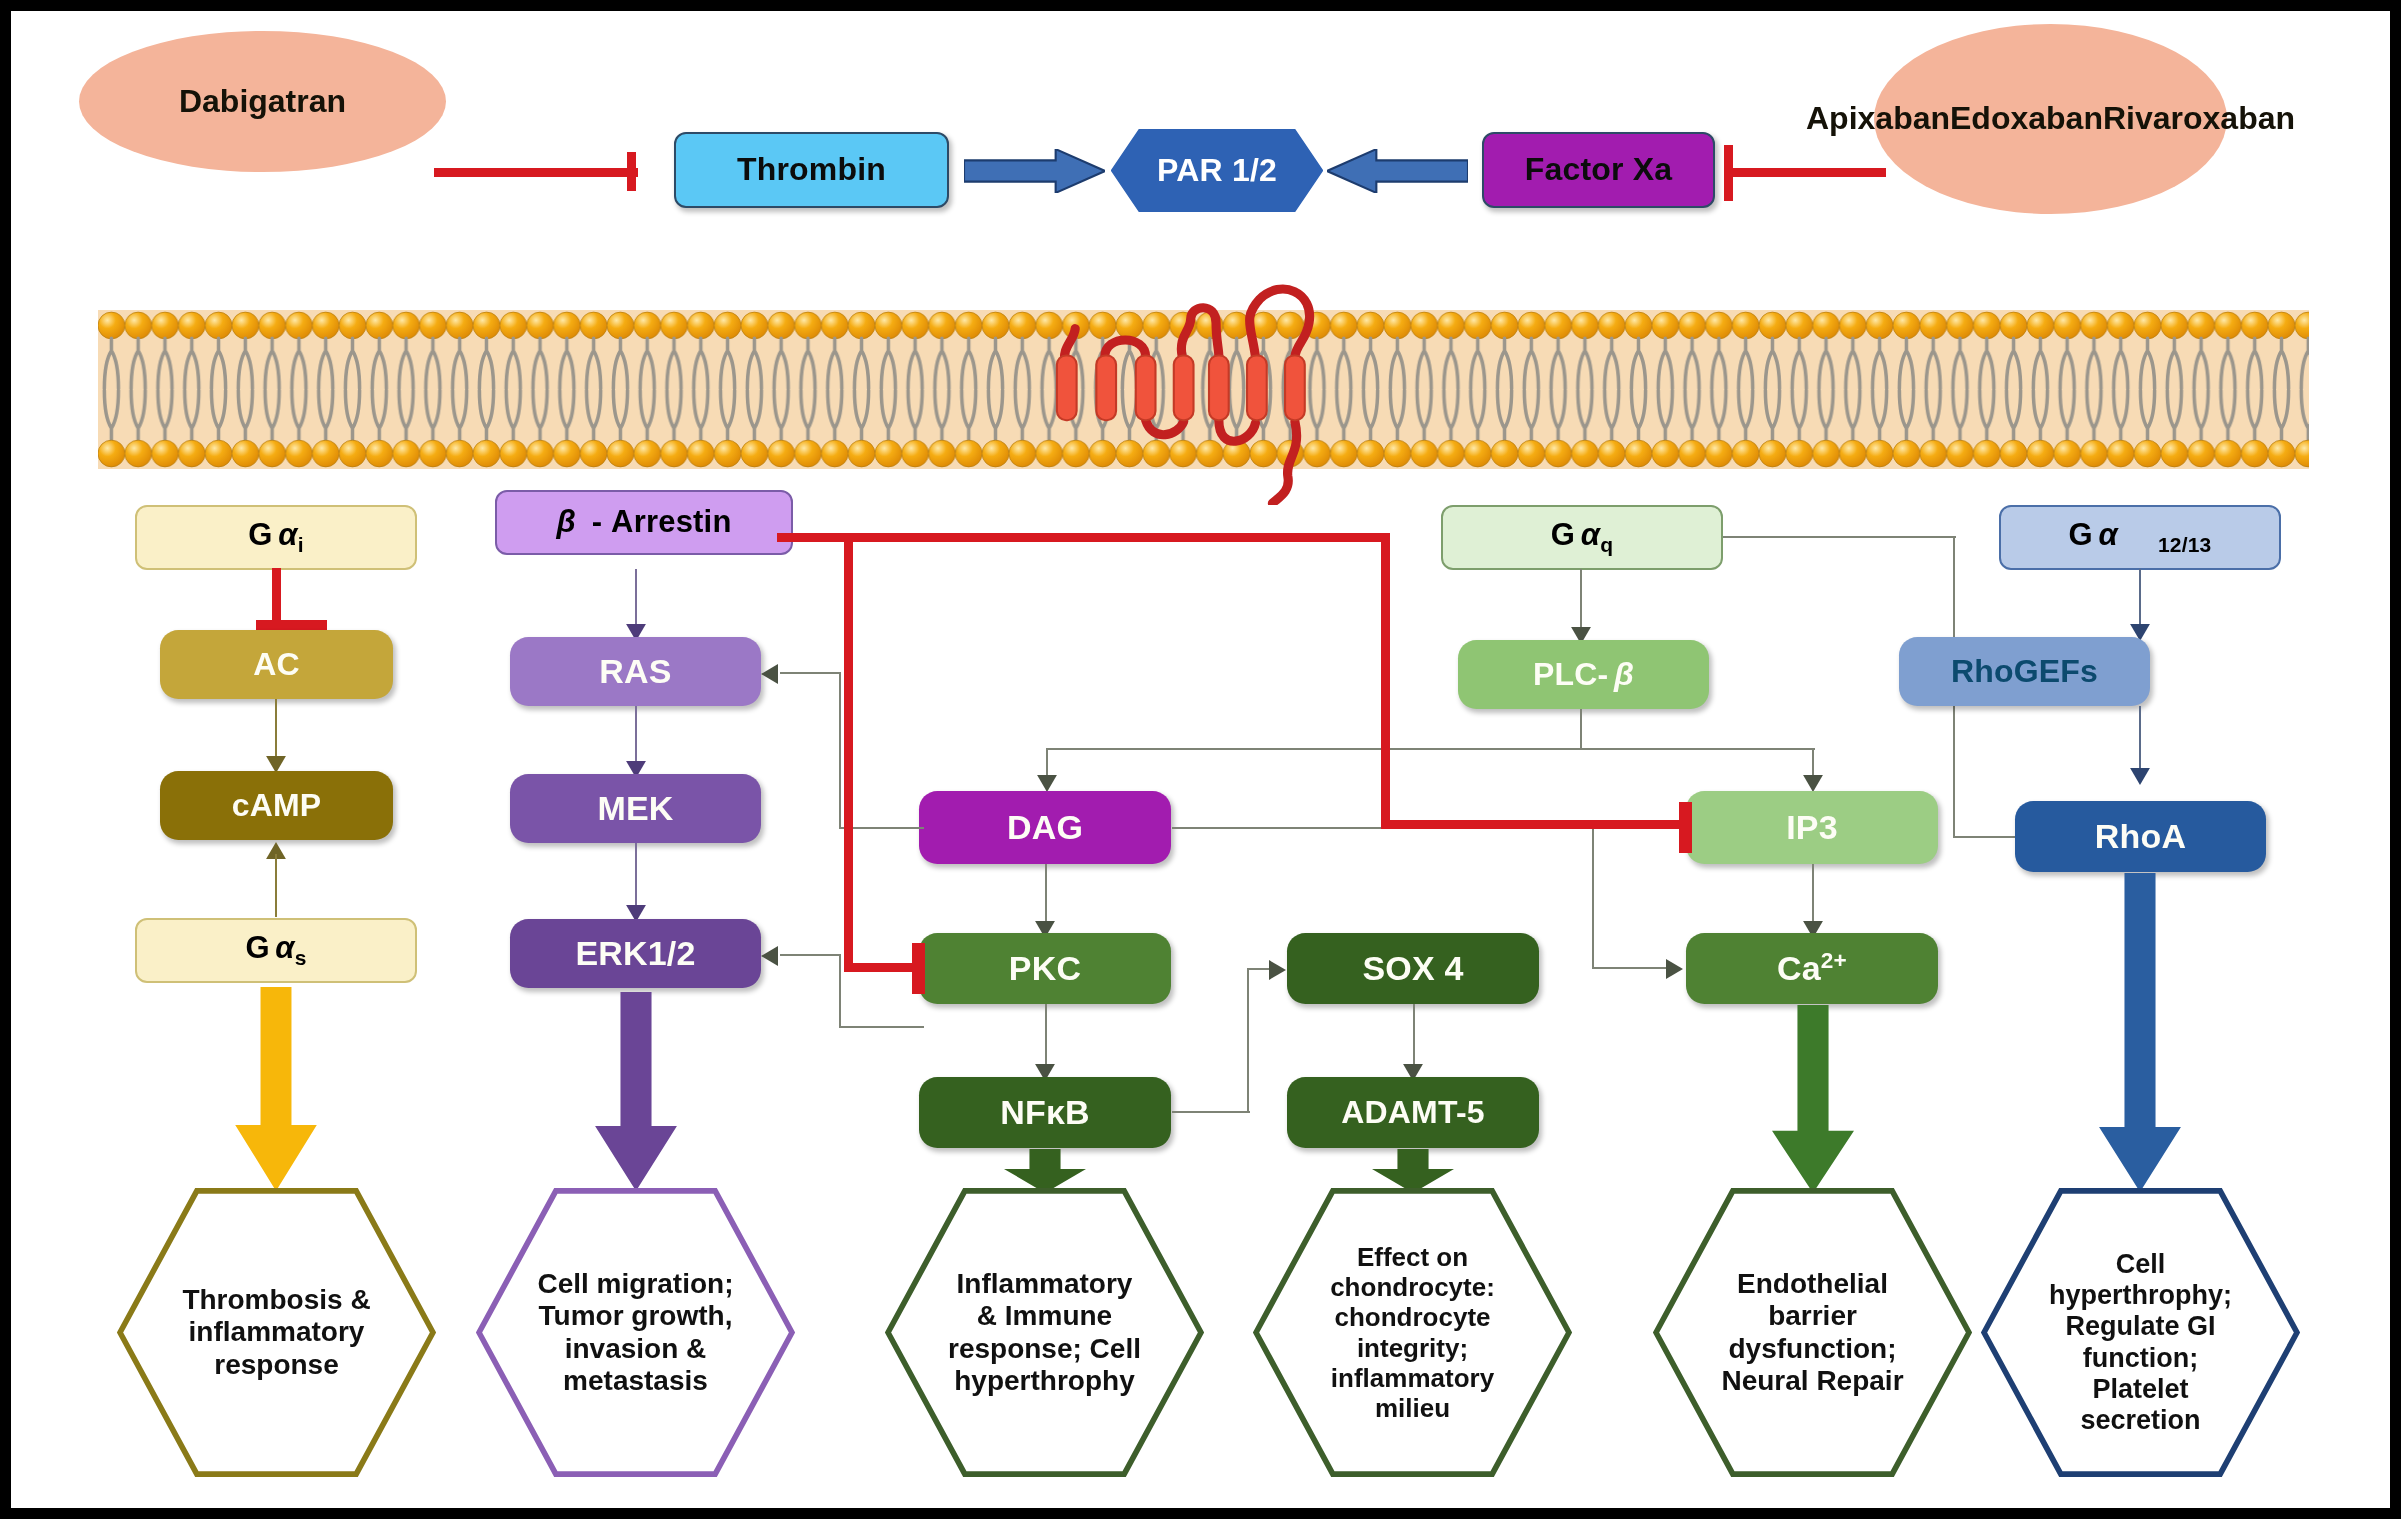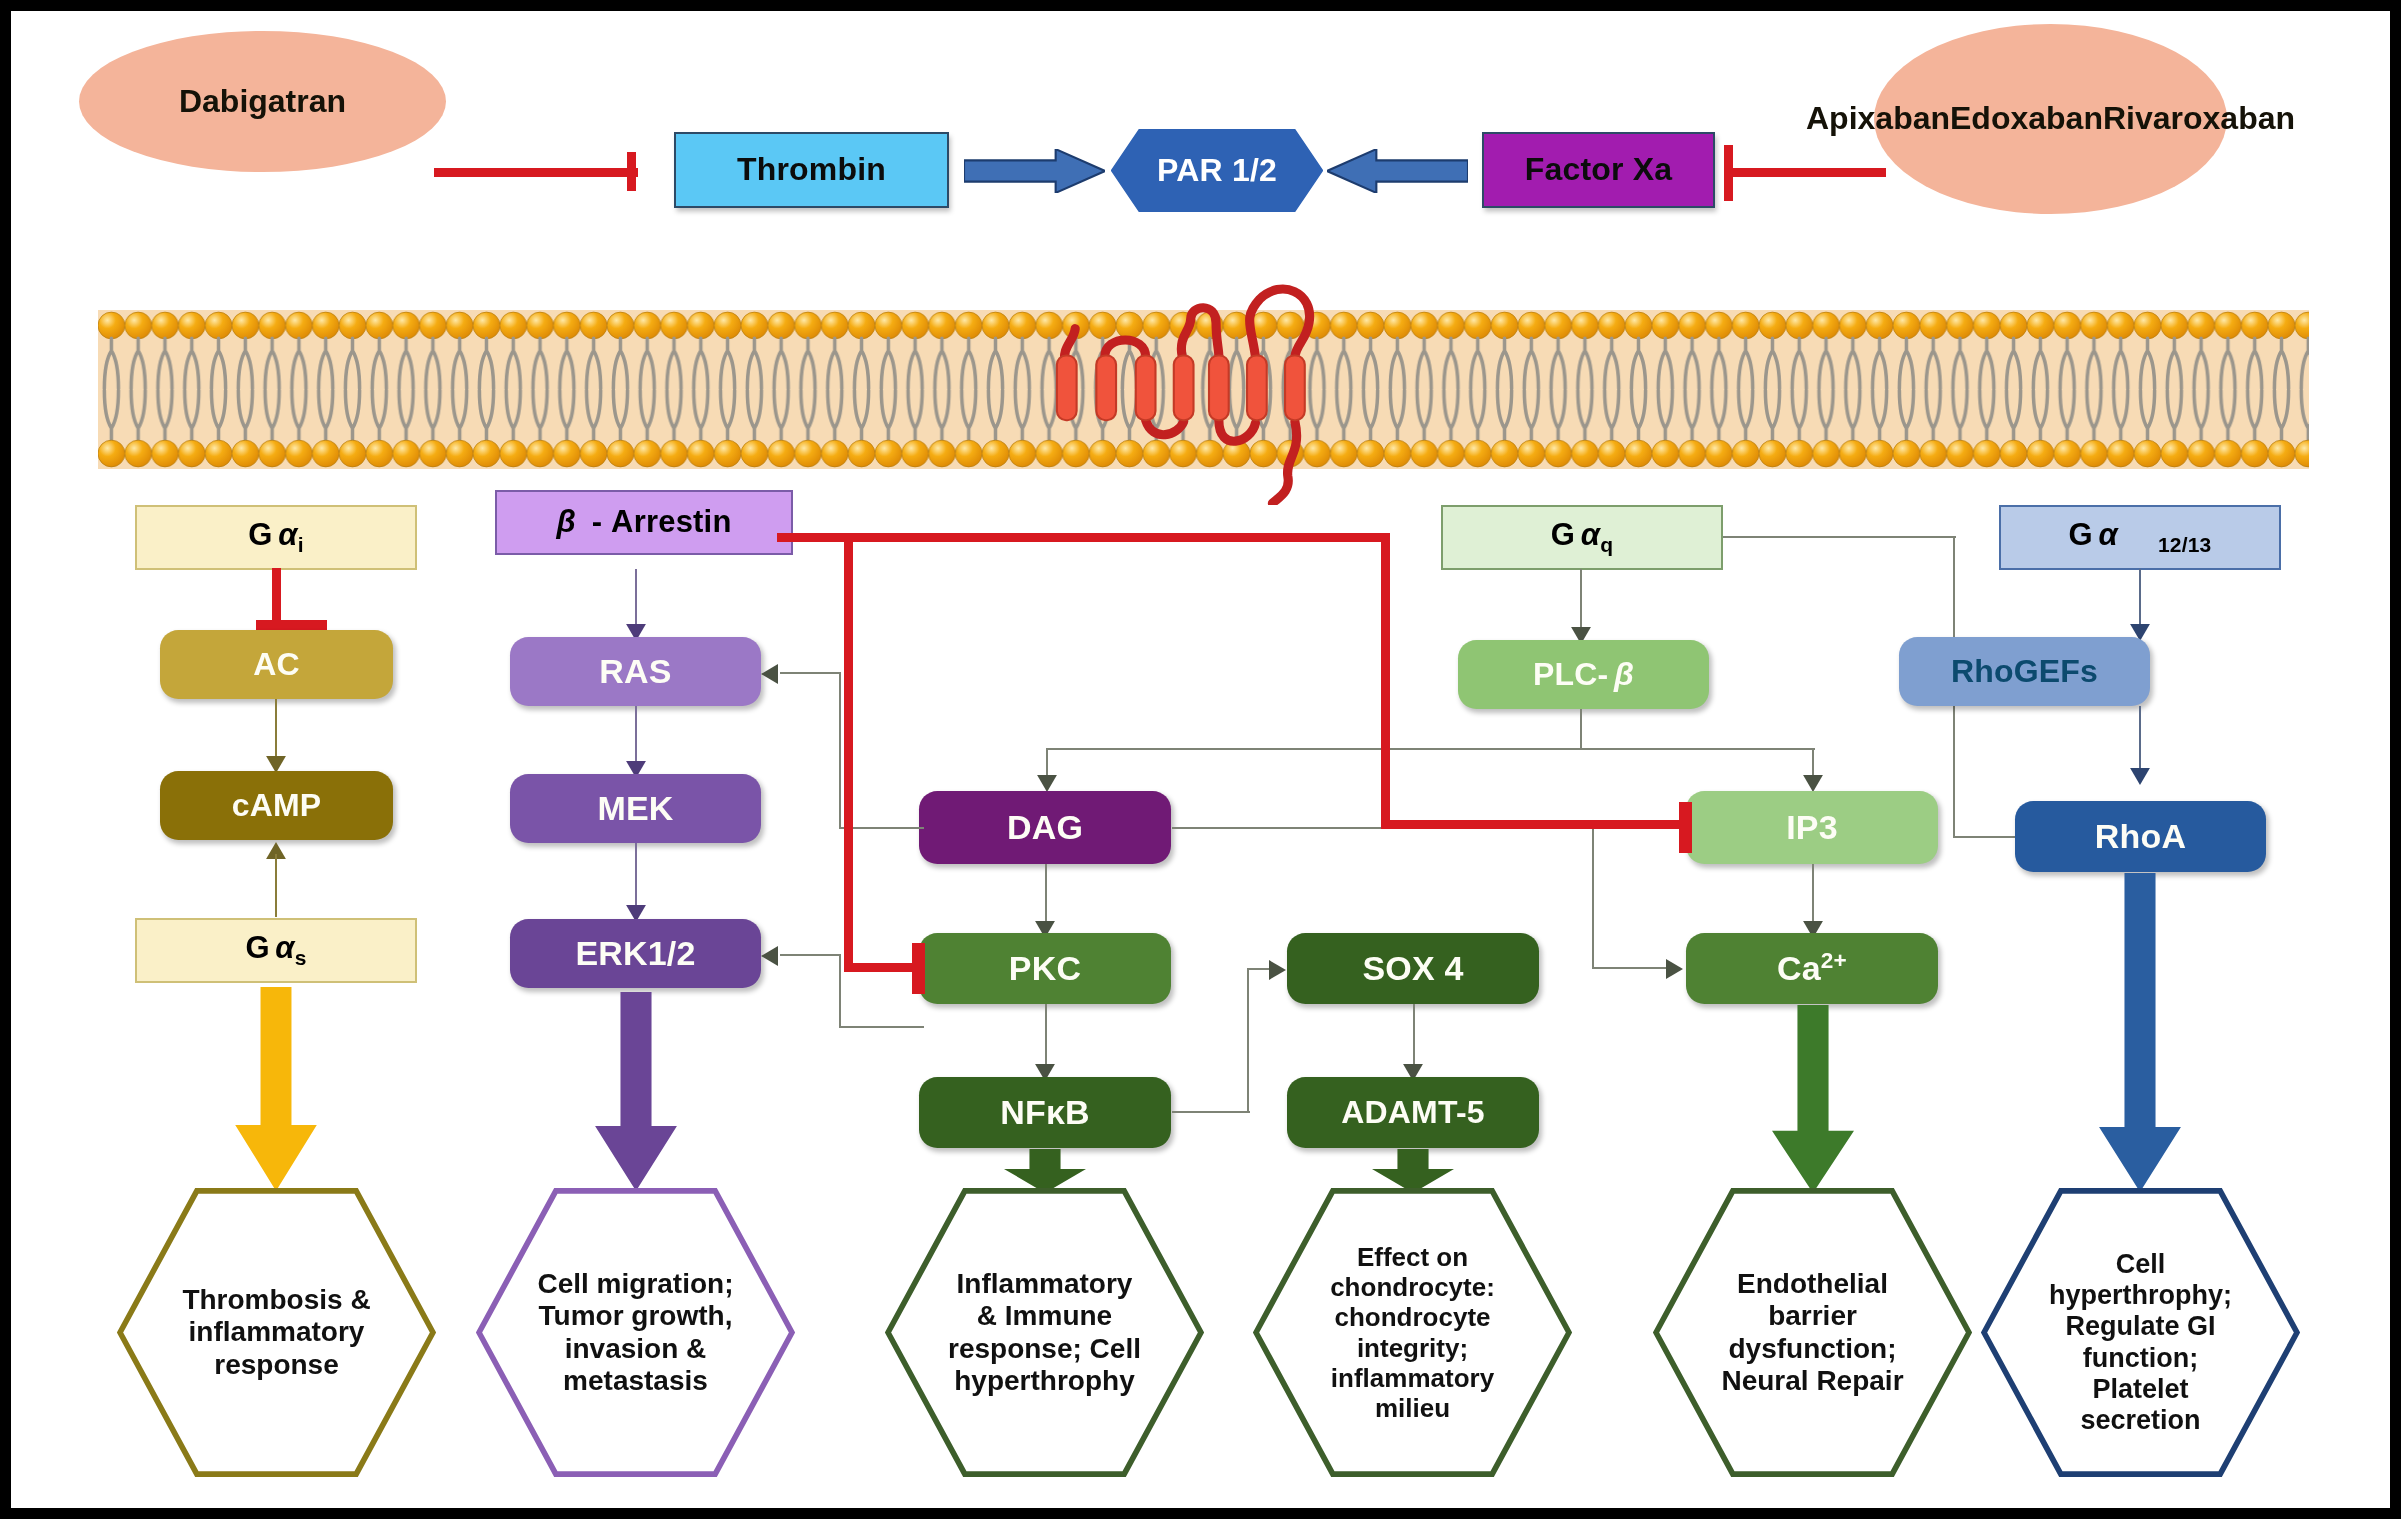--- a/index.html
+++ b/index.html
@@ -13,21 +13,21 @@
   }
   .abs{position:absolute;box-sizing:border-box;}
 
   
   .node{
     display:flex;align-items:center;justify-content:center;
     text-align:center;font-weight:bold;line-height:1.05;
     letter-spacing:0.2px;
   }
   .rbox{border-radius:18.3px;}
-  .sq{border-radius:0;}
+  .sq{border-radius:12px;}
   .shadow{box-shadow:2.1px 3.5px 5px rgba(0,0,0,.25);}
 
   
   .ellipse{
     border-radius:50%;
     background:#f4b49a;
     display:flex;align-items:center;justify-content:center;
     text-align:center;font-weight:bold;color:#151208;
     line-height:1.22;
   }
@@ -263,21 +263,21 @@
     <polygon points="0,0 28,0 14,24" fill="#4a5243"></polygon>
   </svg>
 
   <div class="abs ln lnh" style="left:1712px;top:525px;width:233px;"></div>
   <div class="abs ln lnv" style="left:1942px;top:525px;height:302px;"></div>
   <div class="abs ln lnh" style="left:1942px;top:825px;width:99px;"></div>
   <svg class="abs" style="left:2036px;top:816px;" width="17" height="20" viewBox="0 0 24 28">
     <polygon points="0,0 24,14 0,28" fill="#4a5243"></polygon>
   </svg>
 
-  <div class="abs node rbox shadow" style="left:908px;top:780px;width:252px;height:73px;background:#701a75;font-size:34px;color:#fdfdf5;">
+  <div class="abs node rbox shadow" style="left:908px;top:780px;width:252px;height:73px;background:#a21caf;font-size:34px;color:#fdfdf5;">
     <span>DAG</span>
   </div>
 
   <div class="abs ln lnv" style="left:1034px;top:853px;height:63px;"></div>
   <svg class="abs" style="left:1024px;top:910px;" width="20" height="17" viewBox="0 0 28 24">
     <polygon points="0,0 28,0 14,24" fill="#4a5243"></polygon>
   </svg>
 
   <div class="abs node rbox shadow" style="left:908px;top:922px;width:252px;height:71px;background:#4f8233;font-size:34px;color:#fdfdf5;">
     <span>PKC</span>

